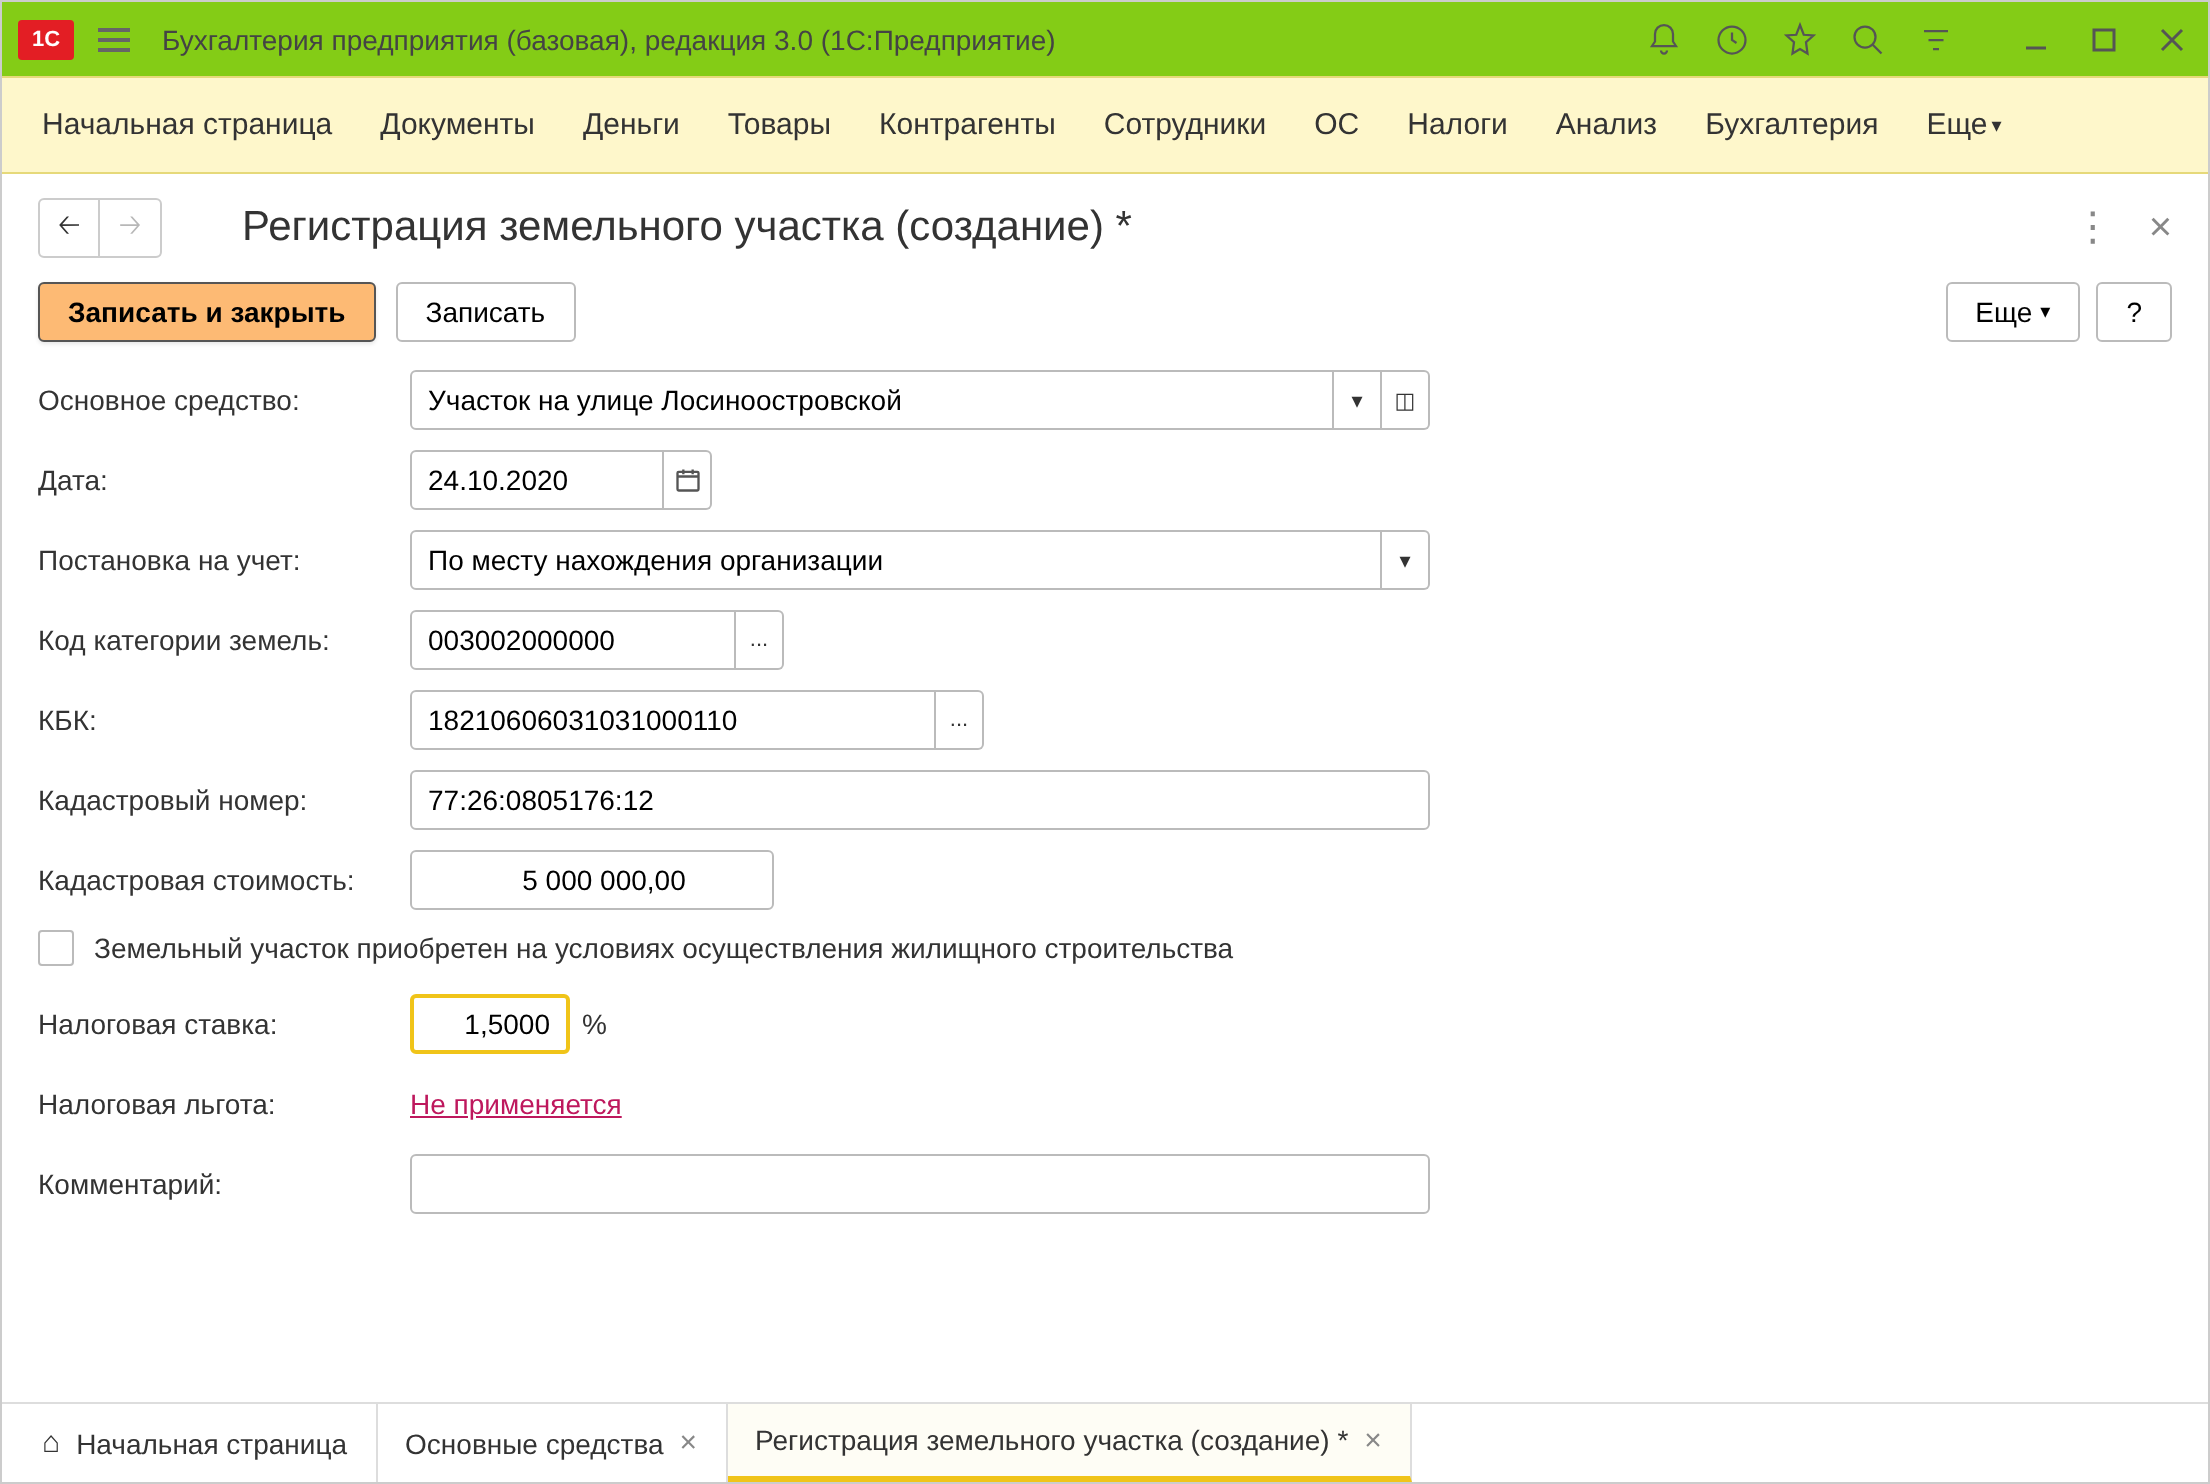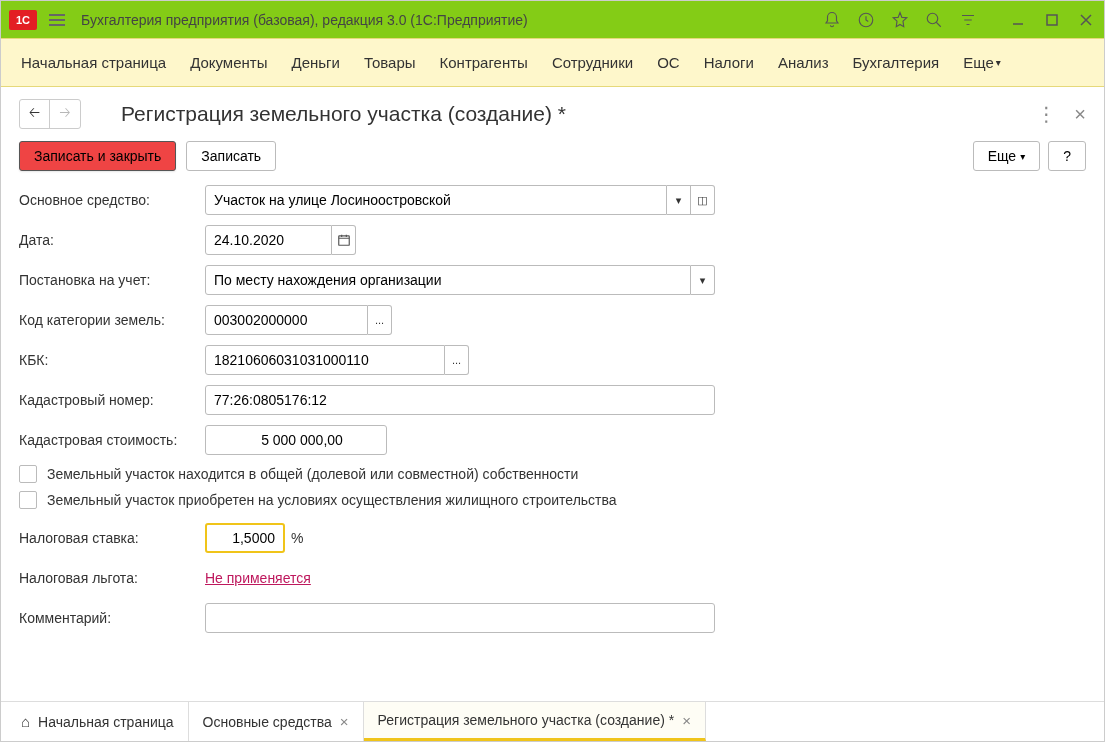--- a/index.html
+++ b/index.html
@@ -29,21 +29,21 @@
 .nav-arrows .arr { width: 30px; height: 28px; display: flex; align-items: center; justify-content: center; cursor: pointer; }
 .nav-arrows .arr:first-child { border-right: 1px solid #ccc; }
 .nav-arrows .arr.disabled { opacity: 0.35; }
 .page-title { font-size: 21px; color: #333; }
 .page-header-actions { margin-left: auto; display: flex; gap: 18px; align-items: center; color: #888; }
 .page-header-actions .pa { cursor: pointer; font-size: 20px; line-height: 1; }
 
 
 .command-bar { display: flex; gap: 10px; margin-bottom: 14px; align-items: center; }
 .btn { border: 1px solid #bbb; border-radius: 3px; padding: 6px 14px; background: #fff; cursor: pointer; font-size: 14px; }
-.btn-primary { background: #ef4444; border-color: #555; font-weight: normal; box-shadow: 0 1px 2px rgba(0,0,0,.1); }
+.btn-primary { background: #fdba74; border-color: #555; font-weight: bold; box-shadow: 0 1px 2px rgba(0,0,0,.1); }
 .cmd-right { margin-left: auto; display: flex; gap: 8px; }
 .btn-more { display: flex; align-items: center; gap: 4px; }
 
 
 .form-row { display: flex; align-items: center; margin-bottom: 10px; min-height: 30px; }
 .form-label { width: 186px; color: #333; font-size: 14px; }
 .input-group { display: flex; }
 .text-input { border: 1px solid #bbb; border-radius: 3px 0 0 3px; padding: 5px 8px; font-size: 14px; height: 30px; }
 .text-input.solo { border-radius: 3px; }
 .addon-btn { border: 1px solid #bbb; border-left: none; background: #fff; width: 24px; height: 30px; display: flex; align-items: center; justify-content: center; cursor: pointer; font-size: 11px; }
@@ -199,39 +199,35 @@
     <div class="form-label">Код категории земель:</div>
     <div class="input-group">
       <input class="text-input" style="width: 163px;" value="003002000000">
       <div class="addon-btn">...</div>
     </div>
   </div>
 
   <div class="form-row">
     <div class="form-label">КБК:</div>
     <div class="input-group">
-      <input class="text-input" style="width: 240px;" value="18210606031031000110">
+      <input class="text-input" style="width: 263px;" value="18210606031031000110">
       <div class="addon-btn">...</div>
     </div>
   </div>
 
   <div class="form-row">
     <div class="form-label">Кадастровый номер:</div>
     <input class="text-input solo" style="width: 510px;" value="77:26:0805176:12">
   </div>
 
   <div class="form-row">
     <div class="form-label">Кадастровая стоимость:</div>
     <input class="text-input solo num-input" style="width: 182px;" value="5 000 000,00">
   </div>
 
-  <div class="check-row">
-    <div class="checkbox"></div>
-    <div>Земельный участок находится в общей (долевой или совместной) собственности</div>
-  </div>
 
   <div class="check-row" style="margin-bottom:14px;">
     <div class="checkbox"></div>
     <div>Земельный участок приобретен на условиях осуществления жилищного строительства</div>
   </div>
 
   <div class="form-row">
     <div class="form-label">Налоговая ставка:</div>
     <input class="rate-input" value="1,5000" style="">
     <span class="pct">%</span>

